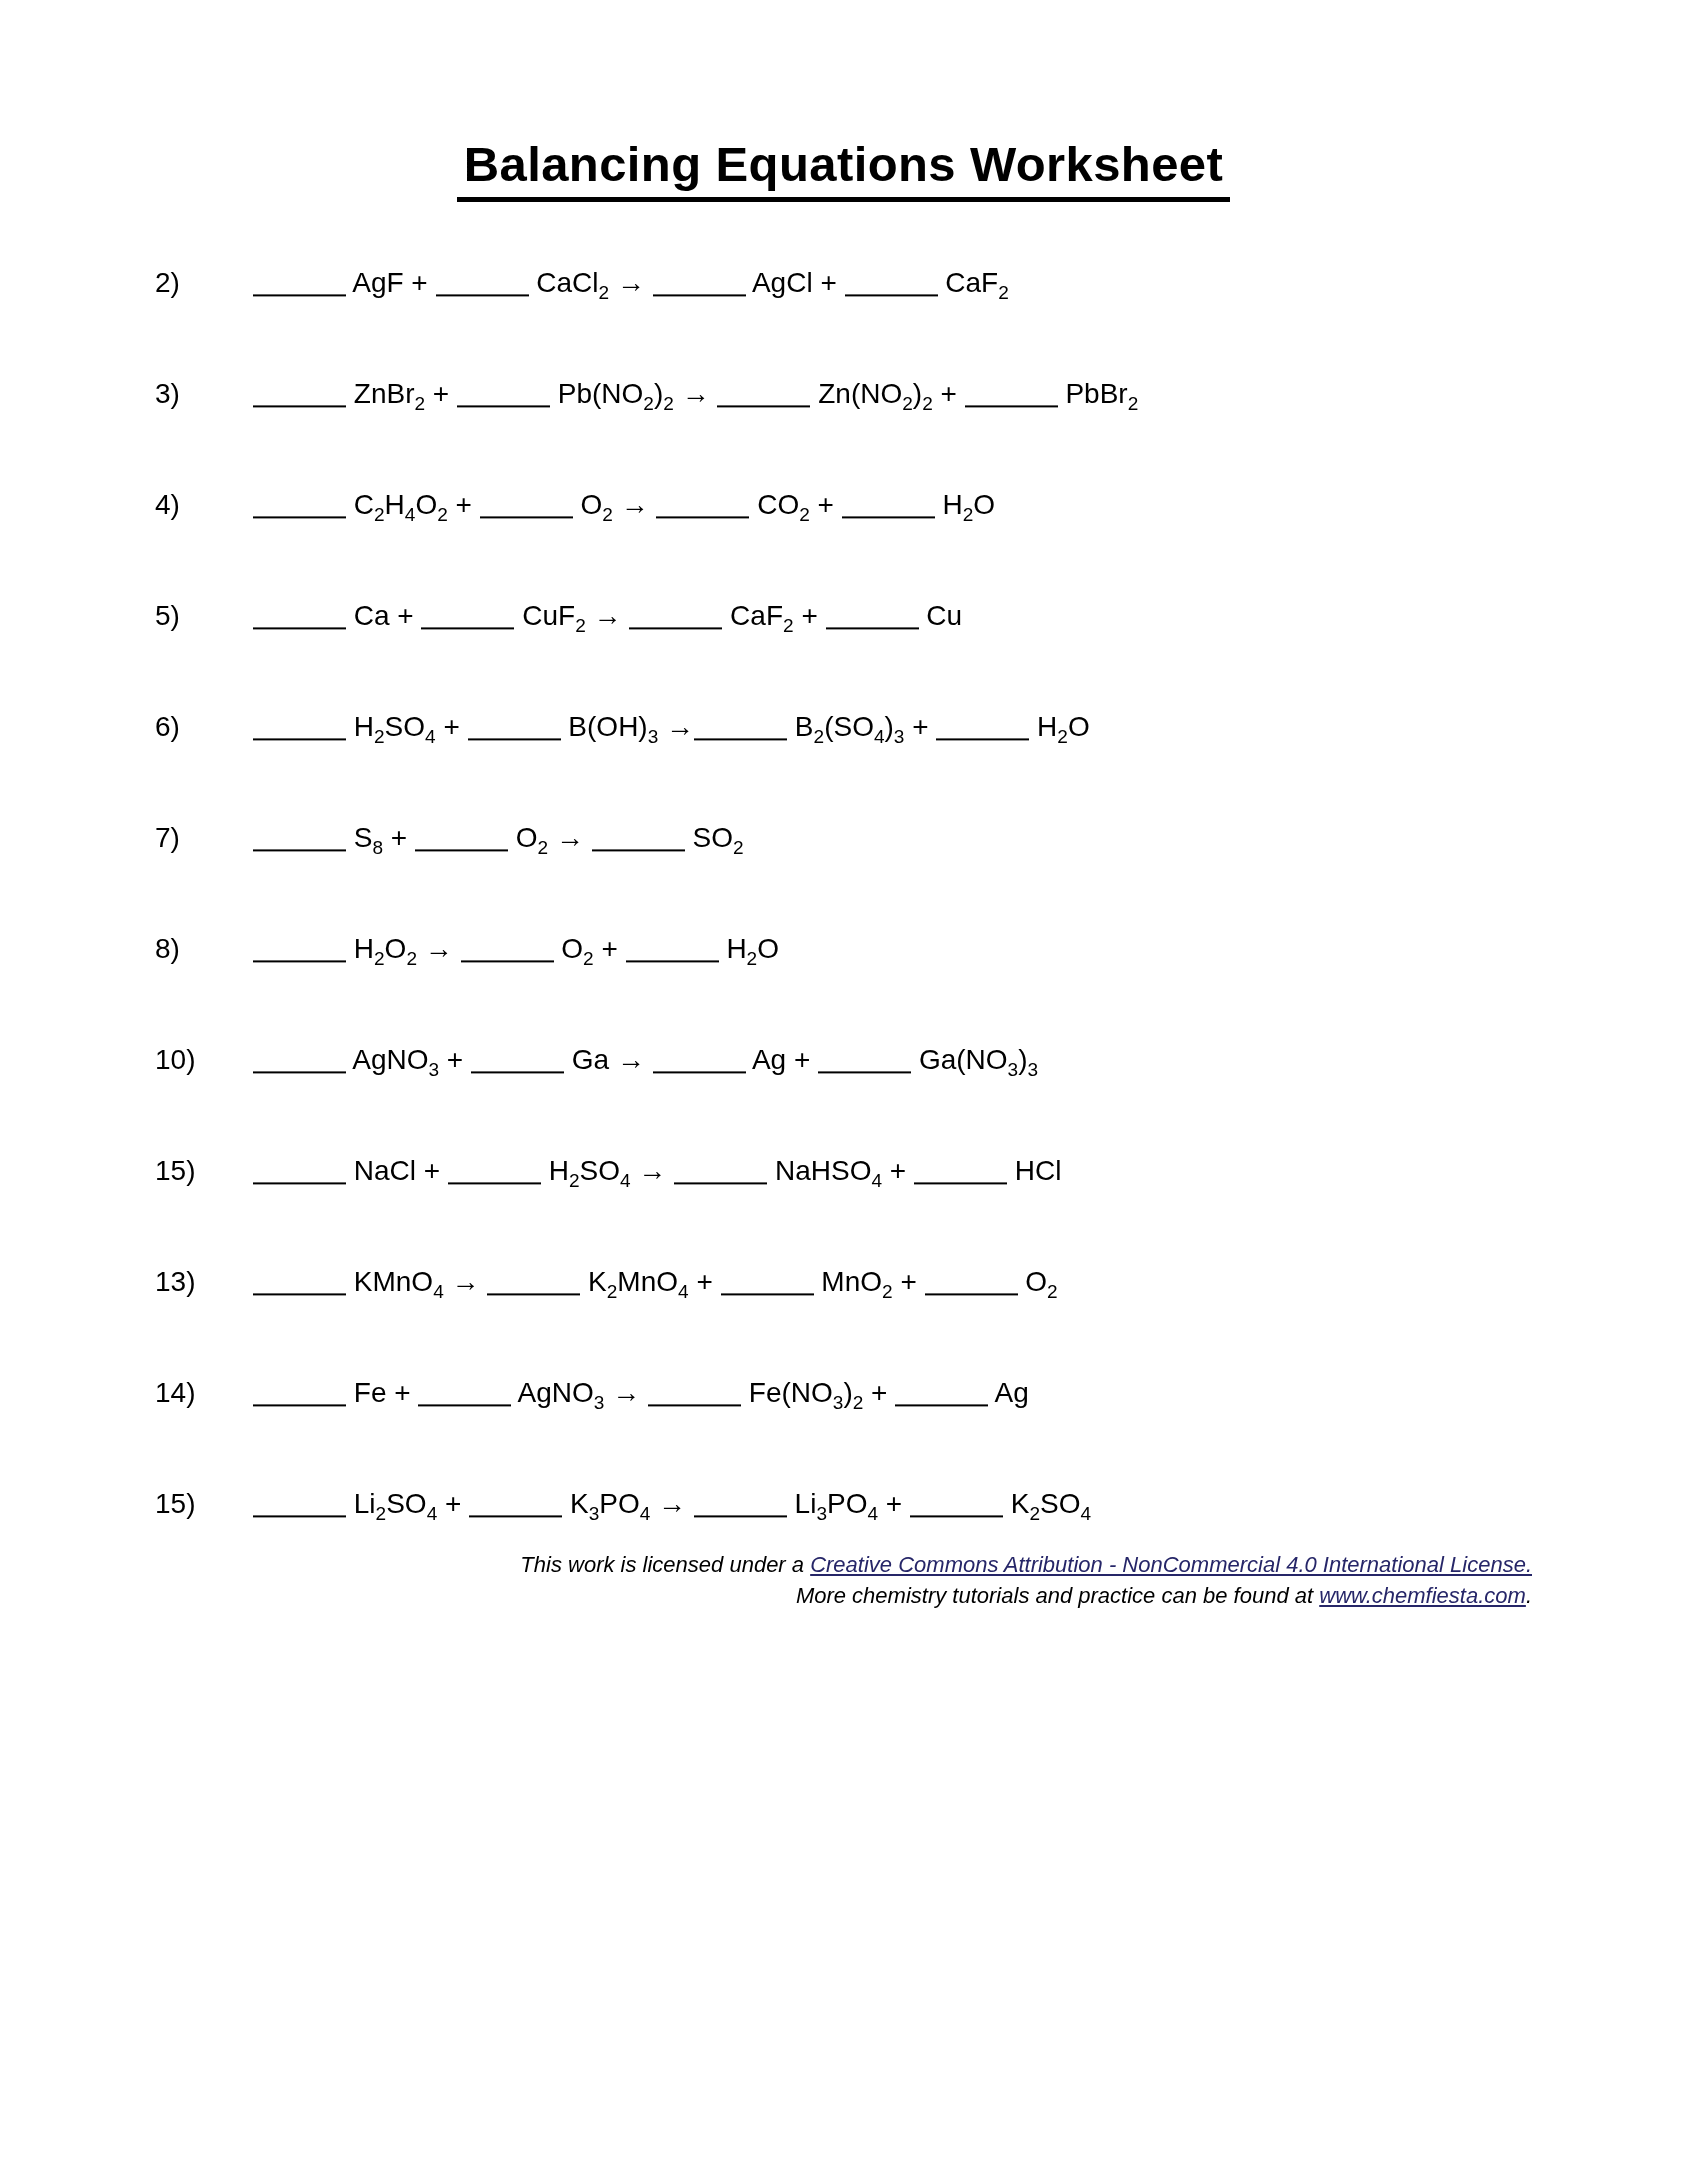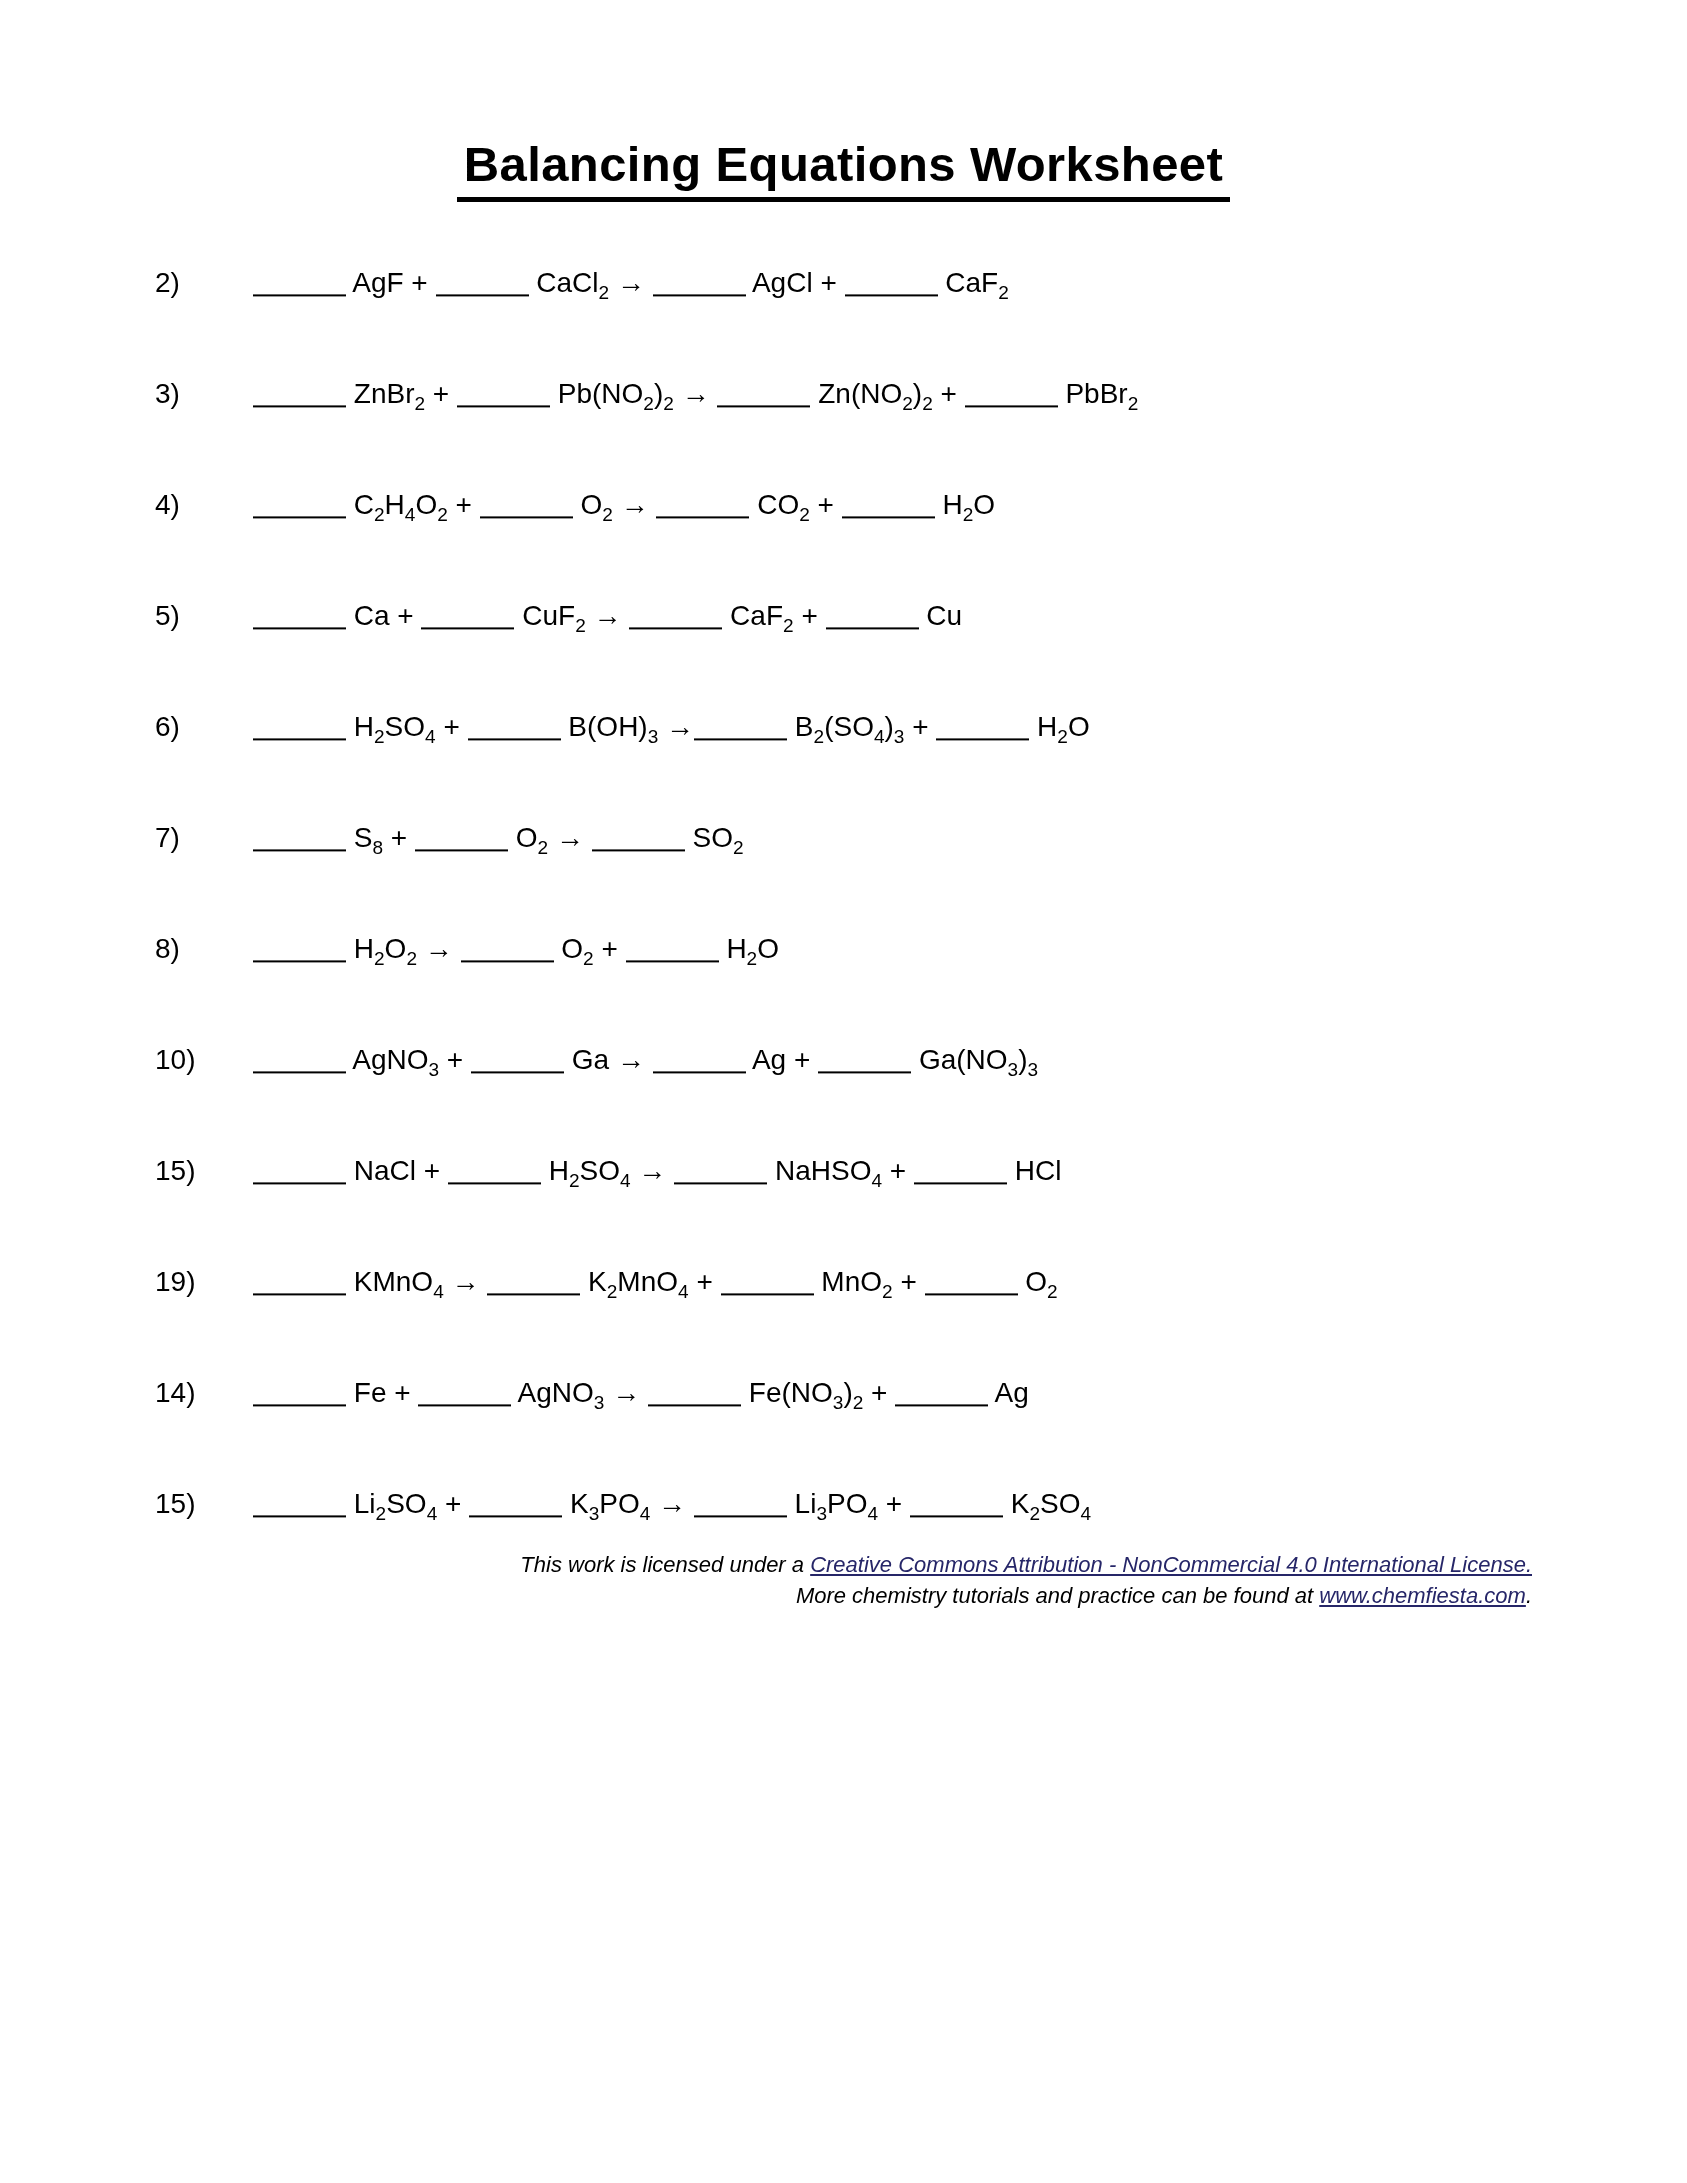--- a/index.html
+++ b/index.html
@@ -82,21 +82,21 @@
   <div class="equations" id="equations">
       <div class="eq-row"><span class="eq-num">2)</span><span class="eq-body"><span class="blank"></span> AgF + <span class="blank"></span> CaCl<sub>2</sub> → <span class="blank"></span> AgCl + <span class="blank"></span> CaF<sub>2</sub></span></div>
       <div class="eq-row"><span class="eq-num">3)</span><span class="eq-body"><span class="blank"></span> ZnBr<sub>2</sub> + <span class="blank"></span> Pb(NO<sub>2</sub>)<sub>2</sub> → <span class="blank"></span> Zn(NO<sub>2</sub>)<sub>2</sub> + <span class="blank"></span> PbBr<sub>2</sub></span></div>
       <div class="eq-row"><span class="eq-num">4)</span><span class="eq-body"><span class="blank"></span> C<sub>2</sub>H<sub>4</sub>O<sub>2</sub> + <span class="blank"></span> O<sub>2</sub> → <span class="blank"></span> CO<sub>2</sub> + <span class="blank"></span> H<sub>2</sub>O</span></div>
       <div class="eq-row"><span class="eq-num">5)</span><span class="eq-body"><span class="blank"></span> Ca + <span class="blank"></span> CuF<sub>2</sub> → <span class="blank"></span> CaF<sub>2</sub> + <span class="blank"></span> Cu</span></div>
       <div class="eq-row"><span class="eq-num">6)</span><span class="eq-body"><span class="blank"></span> H<sub>2</sub>SO<sub>4</sub> + <span class="blank"></span> B(OH)<sub>3</sub> →<span class="blank"></span> B<sub>2</sub>(SO<sub>4</sub>)<sub>3</sub> + <span class="blank"></span> H<sub>2</sub>O</span></div>
       <div class="eq-row"><span class="eq-num">7)</span><span class="eq-body"><span class="blank"></span> S<sub>8</sub> + <span class="blank"></span> O<sub>2</sub> → <span class="blank"></span> SO<sub>2</sub></span></div>
       <div class="eq-row"><span class="eq-num">8)</span><span class="eq-body"><span class="blank"></span> H<sub>2</sub>O<sub>2</sub> → <span class="blank"></span> O<sub>2</sub> + <span class="blank"></span> H<sub>2</sub>O</span></div>
       <div class="eq-row"><span class="eq-num">10)</span><span class="eq-body"><span class="blank"></span> AgNO<sub>3</sub> + <span class="blank"></span> Ga → <span class="blank"></span> Ag + <span class="blank"></span> Ga(NO<sub>3</sub>)<sub>3</sub></span></div>
       <div class="eq-row"><span class="eq-num">15)</span><span class="eq-body"><span class="blank"></span> NaCl + <span class="blank"></span> H<sub>2</sub>SO<sub>4</sub> → <span class="blank"></span> NaHSO<sub>4</sub> + <span class="blank"></span> HCl</span></div>
-      <div class="eq-row"><span class="eq-num">19)</span><span class="eq-body"><span class="blank"></span> KMnO<sub>4</sub> → <span class="blank"></span> K<sub>2</sub>MnO<sub>4</sub> + <span class="blank"></span> MnO<sub>2</sub> + <span class="blank"></span> O<sub>2</sub></span></div>
+      <div class="eq-row"><span class="eq-num">13)</span><span class="eq-body"><span class="blank"></span> KMnO<sub>4</sub> → <span class="blank"></span> K<sub>2</sub>MnO<sub>4</sub> + <span class="blank"></span> MnO<sub>2</sub> + <span class="blank"></span> O<sub>2</sub></span></div>
       <div class="eq-row"><span class="eq-num">14)</span><span class="eq-body"><span class="blank"></span> Fe + <span class="blank"></span> AgNO<sub>3</sub> → <span class="blank"></span> Fe(NO<sub>3</sub>)<sub>2</sub> + <span class="blank"></span> Ag</span></div>
       <div class="eq-row"><span class="eq-num">15)</span><span class="eq-body"><span class="blank"></span> Li<sub>2</sub>SO<sub>4</sub> + <span class="blank"></span> K<sub>3</sub>PO<sub>4</sub> → <span class="blank"></span> Li<sub>3</sub>PO<sub>4</sub> + <span class="blank"></span> K<sub>2</sub>SO<sub>4</sub></span></div>
     </div>
 
   <div class="footer">
     <div>
       <span>This work is licensed under a </span><a style="color: rgb(38, 38, 104);">Creative Commons Attribution - NonCommercial 4.0 International License.</a>
     </div>
     <div>
       <span>More chemistry tutorials and practice can be found at </span><a style="color: rgb(38, 38, 104);">www.chemfiesta.com</a><span>.</span>

